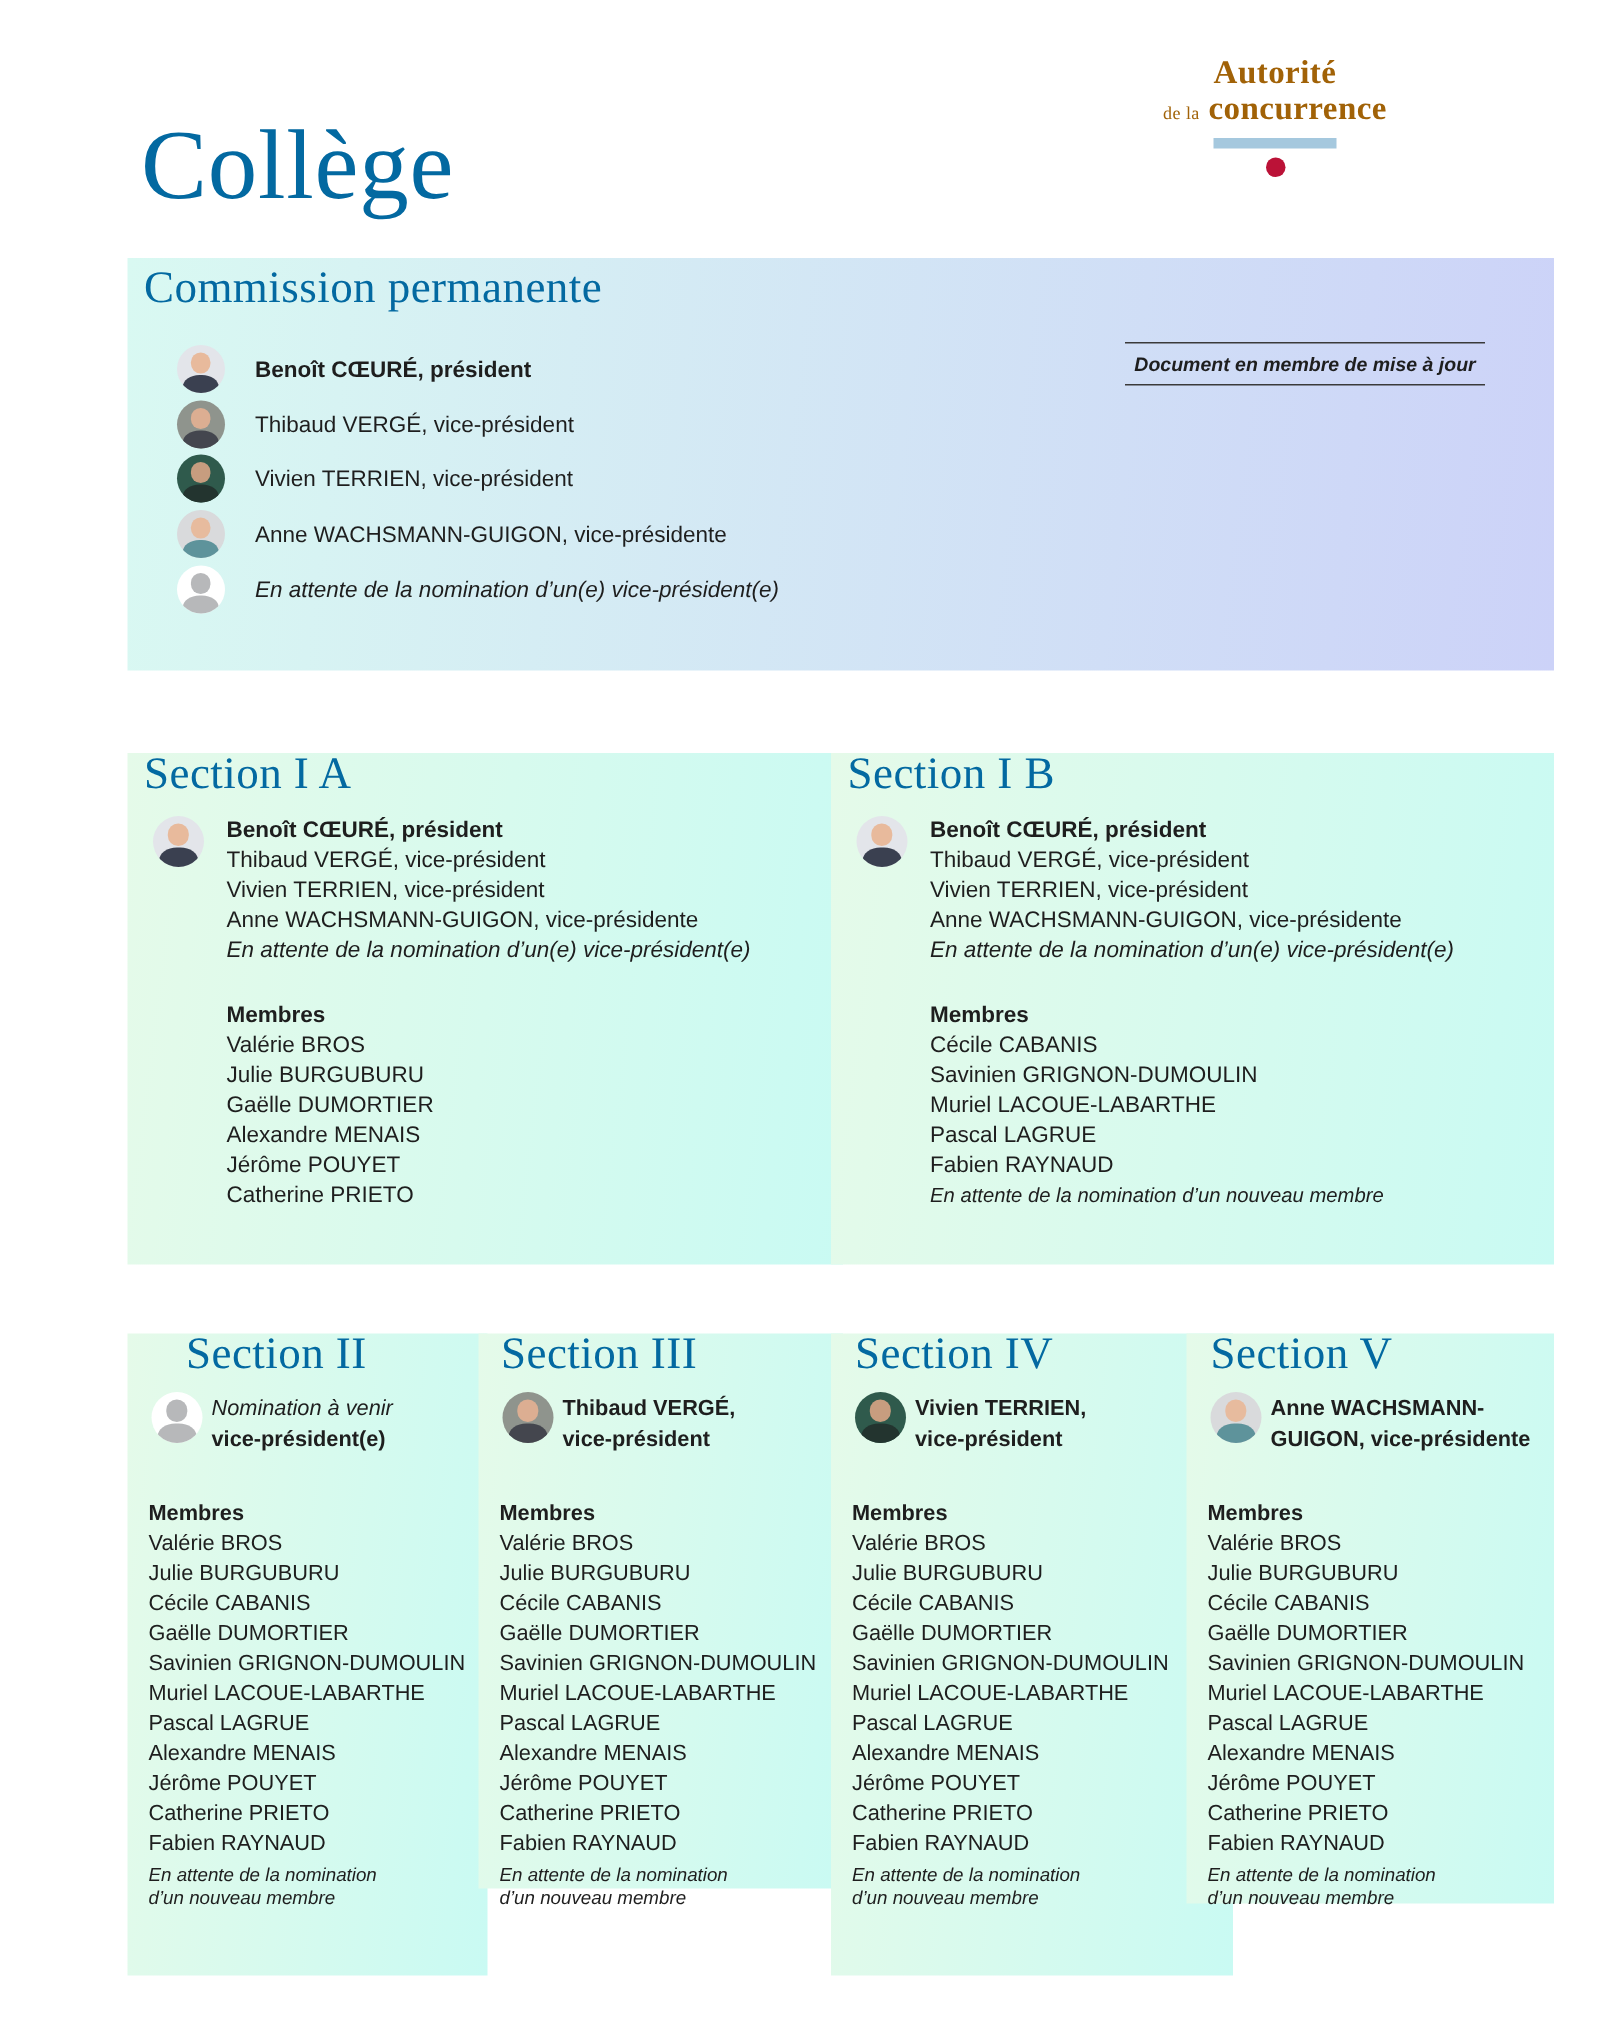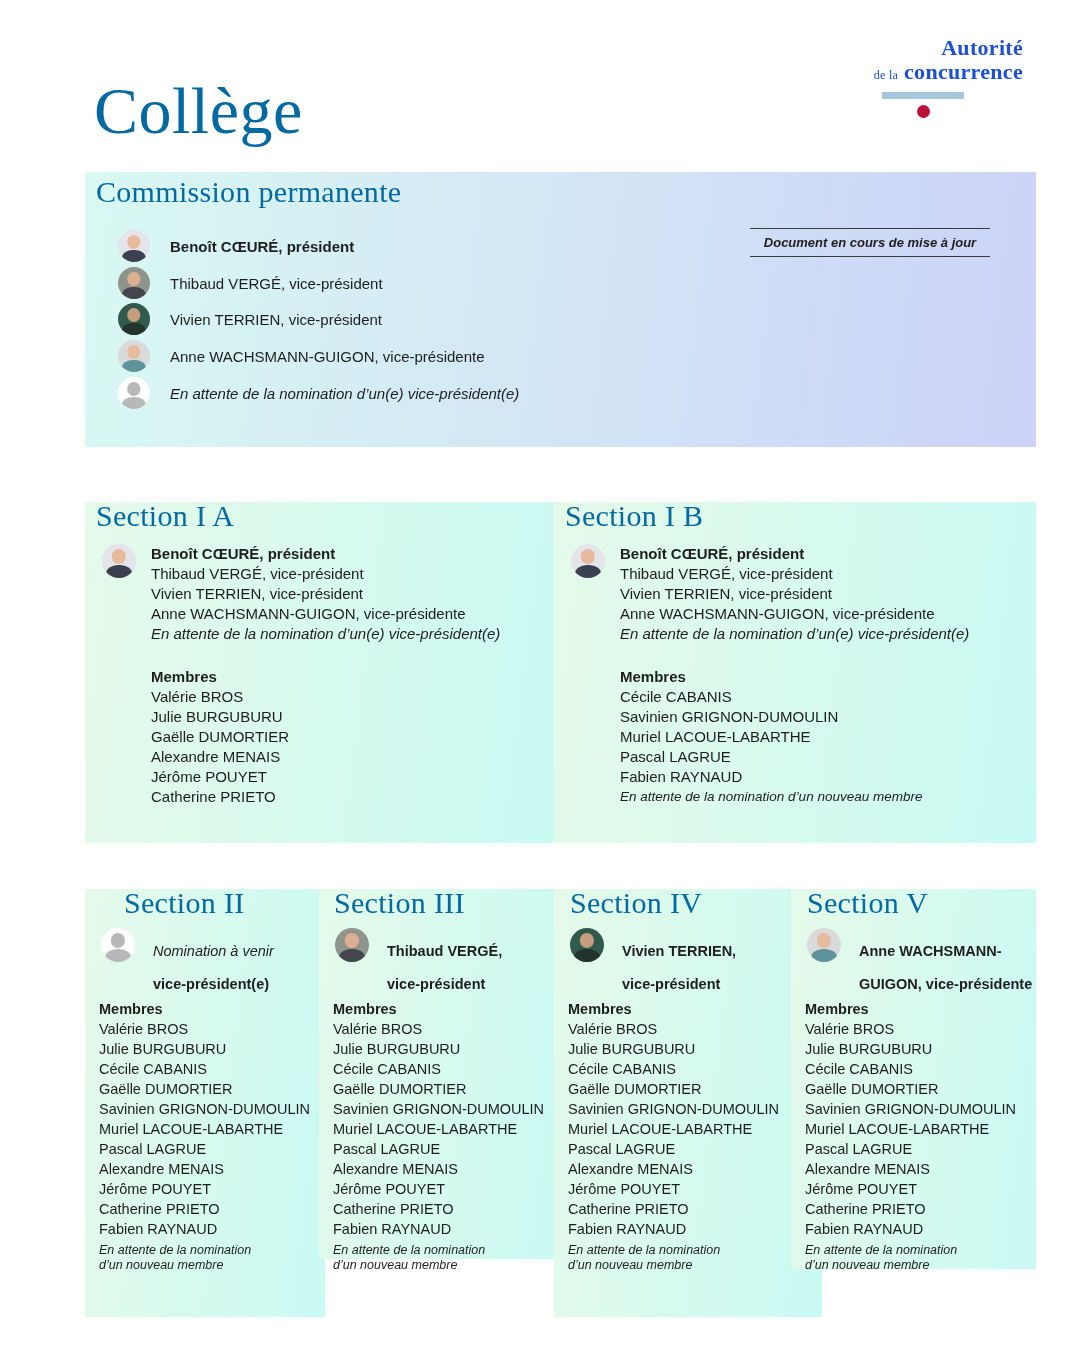--- a/index.html
+++ b/index.html
@@ -7,21 +7,21 @@
     width:1081px;height:1351px;background:#ffffff;position:relative;
     font-family:"Liberation Sans",sans-serif;color:var(--text,#1e1e1e);
     overflow:hidden;
   }
   .serif{font-family:"Liberation Serif",serif;font-weight:400;color:#0369a1;}
 
   
   .page-title{position:absolute;left:94px;top:34px;font-size:66px;line-height:1;letter-spacing:.5px;}
 
   
-  .logo{position:absolute;left:823px;top:36px;width:200px;text-align:right;color:#1d4ed8;
+  .logo{position:absolute;left:750px;top:36px;width:200px;text-align:center;color:#a16207;
         font-family:"Liberation Serif",serif;}
   .logo .l1{font-size:22px;font-weight:700;line-height:24px;letter-spacing:.3px;}
   .logo .l2{font-size:22px;font-weight:700;line-height:24px;letter-spacing:.3px;}
   .logo .l2 .small{font-size:12px;font-weight:400;}
   .logo .bar{width:82px;height:7px;background:var(--logo_bar,#a5c8de);margin:5px auto 0;}
   .logo .dot{width:13px;height:13px;border-radius:50%;background:var(--logo_dot,#bb1237);margin:6px auto 0;}
 
   
   .h-big{position:absolute;font-size:30px;line-height:1;z-index:3;letter-spacing:.3px;}
 
@@ -65,21 +65,21 @@
   
   .bav{position:absolute;left:17px;top:42px;z-index:2;}
   .lead{position:absolute;left:66px;top:42px;font-size:15px;line-height:20px;z-index:2;}
   .lead p,.mlist p{margin:0;white-space:nowrap;}
   .mlist{position:absolute;left:66px;top:165px;font-size:15px;line-height:20px;z-index:2;}
   .mlist .note-line{font-style:italic;font-size:13.5px;}
 
   
   .sav{position:absolute;left:16px;top:39px;z-index:2;}
   .shead{position:absolute;left:56px;top:40px;font-size:14.5px;line-height:21px;z-index:2;}
-  .shead p{margin:12px;white-space:nowrap;}
+  .shead p{margin:0;white-space:nowrap;}
   .smembers{position:absolute;left:14px;top:110px;font-size:14.5px;line-height:20px;z-index:2;}
   .smembers p{margin:0;white-space:nowrap;}
   .snote{position:absolute;left:14px;top:354px;width:178px;font-size:12.5px;font-style:italic;line-height:15px;z-index:2;}
 </style>
 </head>
 <body>
 
 <h1 class="serif page-title">Collège</h1>
 
 <div class="logo">
@@ -104,21 +104,21 @@
     <span>Vivien TERRIEN, vice-président</span>
   </div>
   <div class="c-row" style="top:168px;">
     <span class="av av32 av-anne"></span>
     <span>Anne WACHSMANN-GUIGON, vice-présidente</span>
   </div>
   <div class="c-row" style="top:205px;">
     <span class="av av32 av-placeholder"></span>
     <span class="i">En attente de la nomination d’un(e) vice-président(e)</span>
   </div>
-  <div class="notice">Document en cours de mise à jour</div>
+  <div class="notice">Document en membre de mise à jour</div>
 </div>
 
 <h2 class="serif h-big" style="left:96px;top:476px;font-family:Liberation Serif, serif;">Section I A</h2>
 <div class="panel sec ia">
   <span class="av av34 av-benoit bav"></span>
   <div class="lead">
     <p class="b">Benoît CŒURÉ, président</p>
     <p>Thibaud VERGÉ, vice-président</p>
     <p>Vivien TERRIEN, vice-président</p>
     <p>Anne WACHSMANN-GUIGON, vice-présidente</p>

